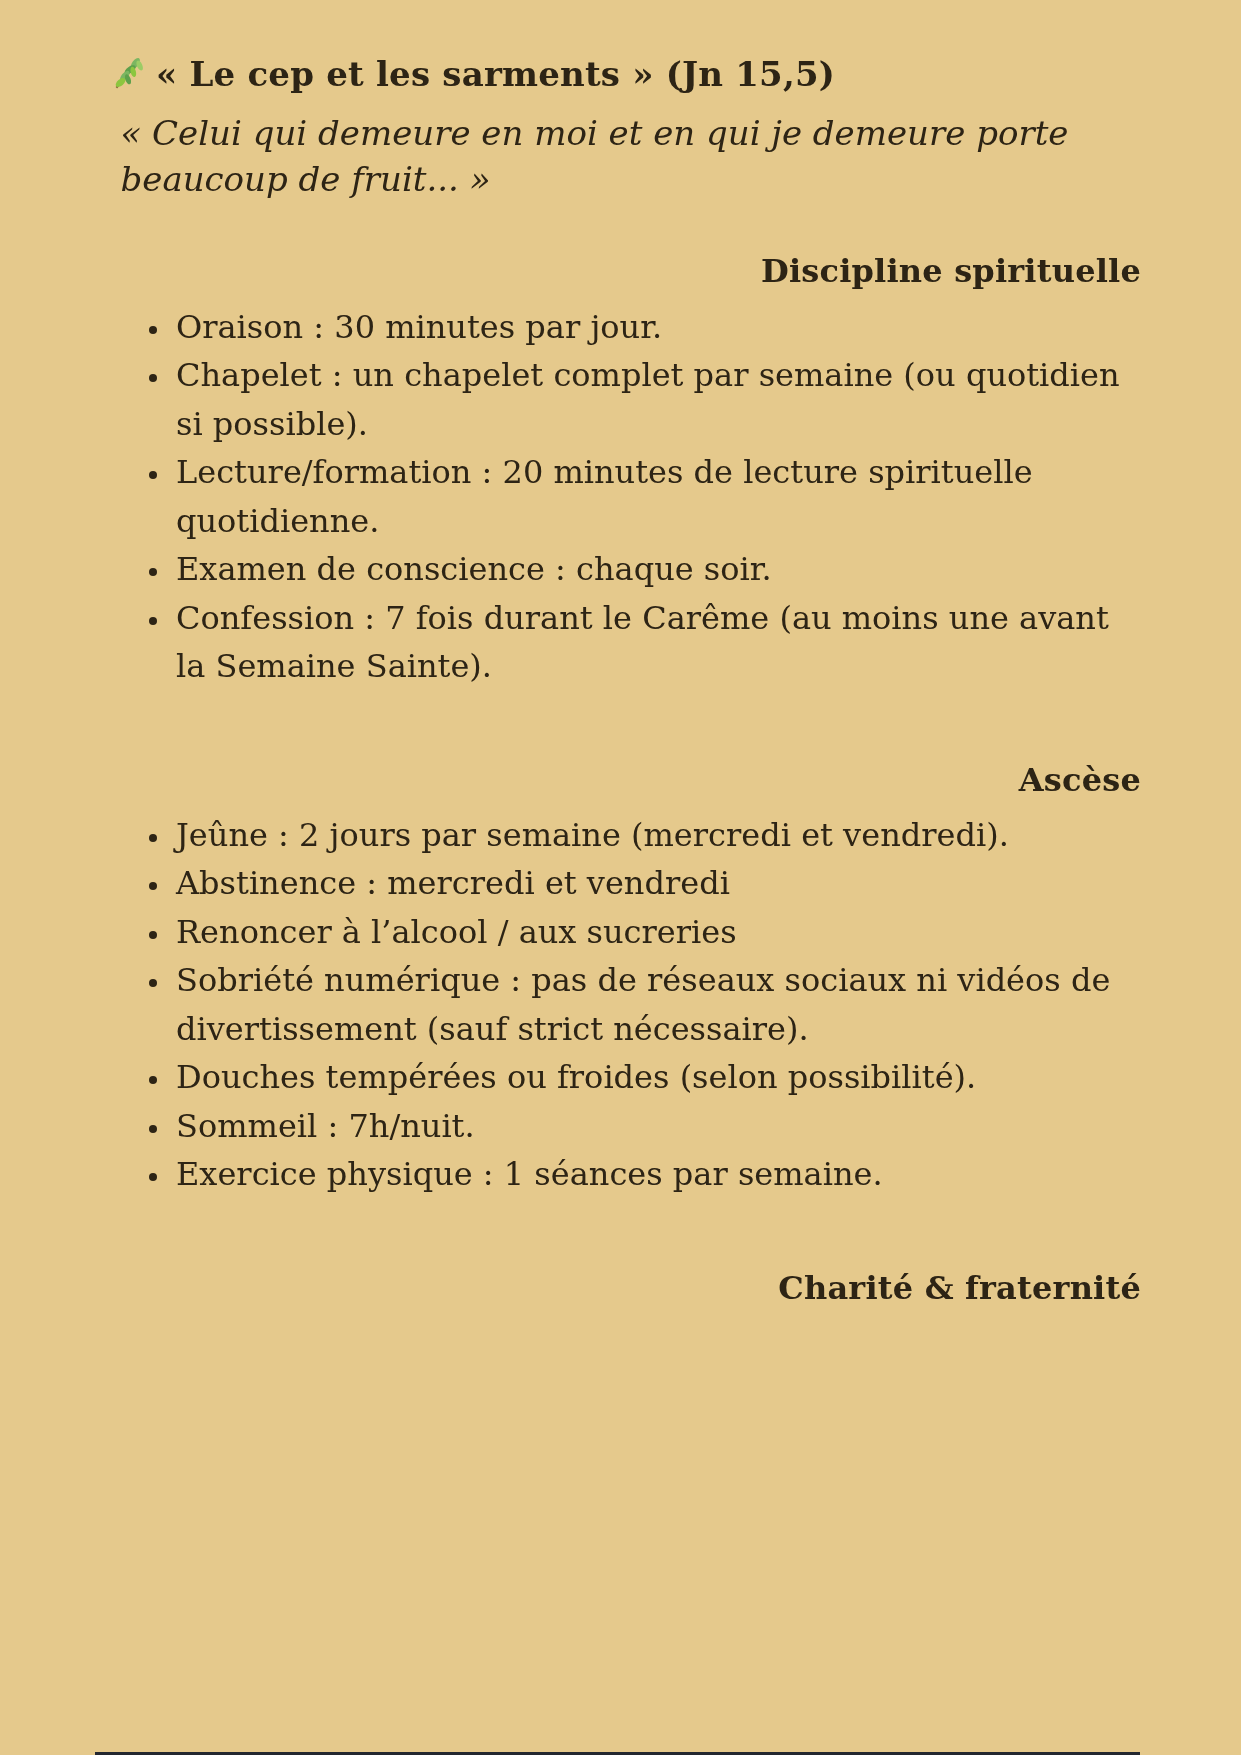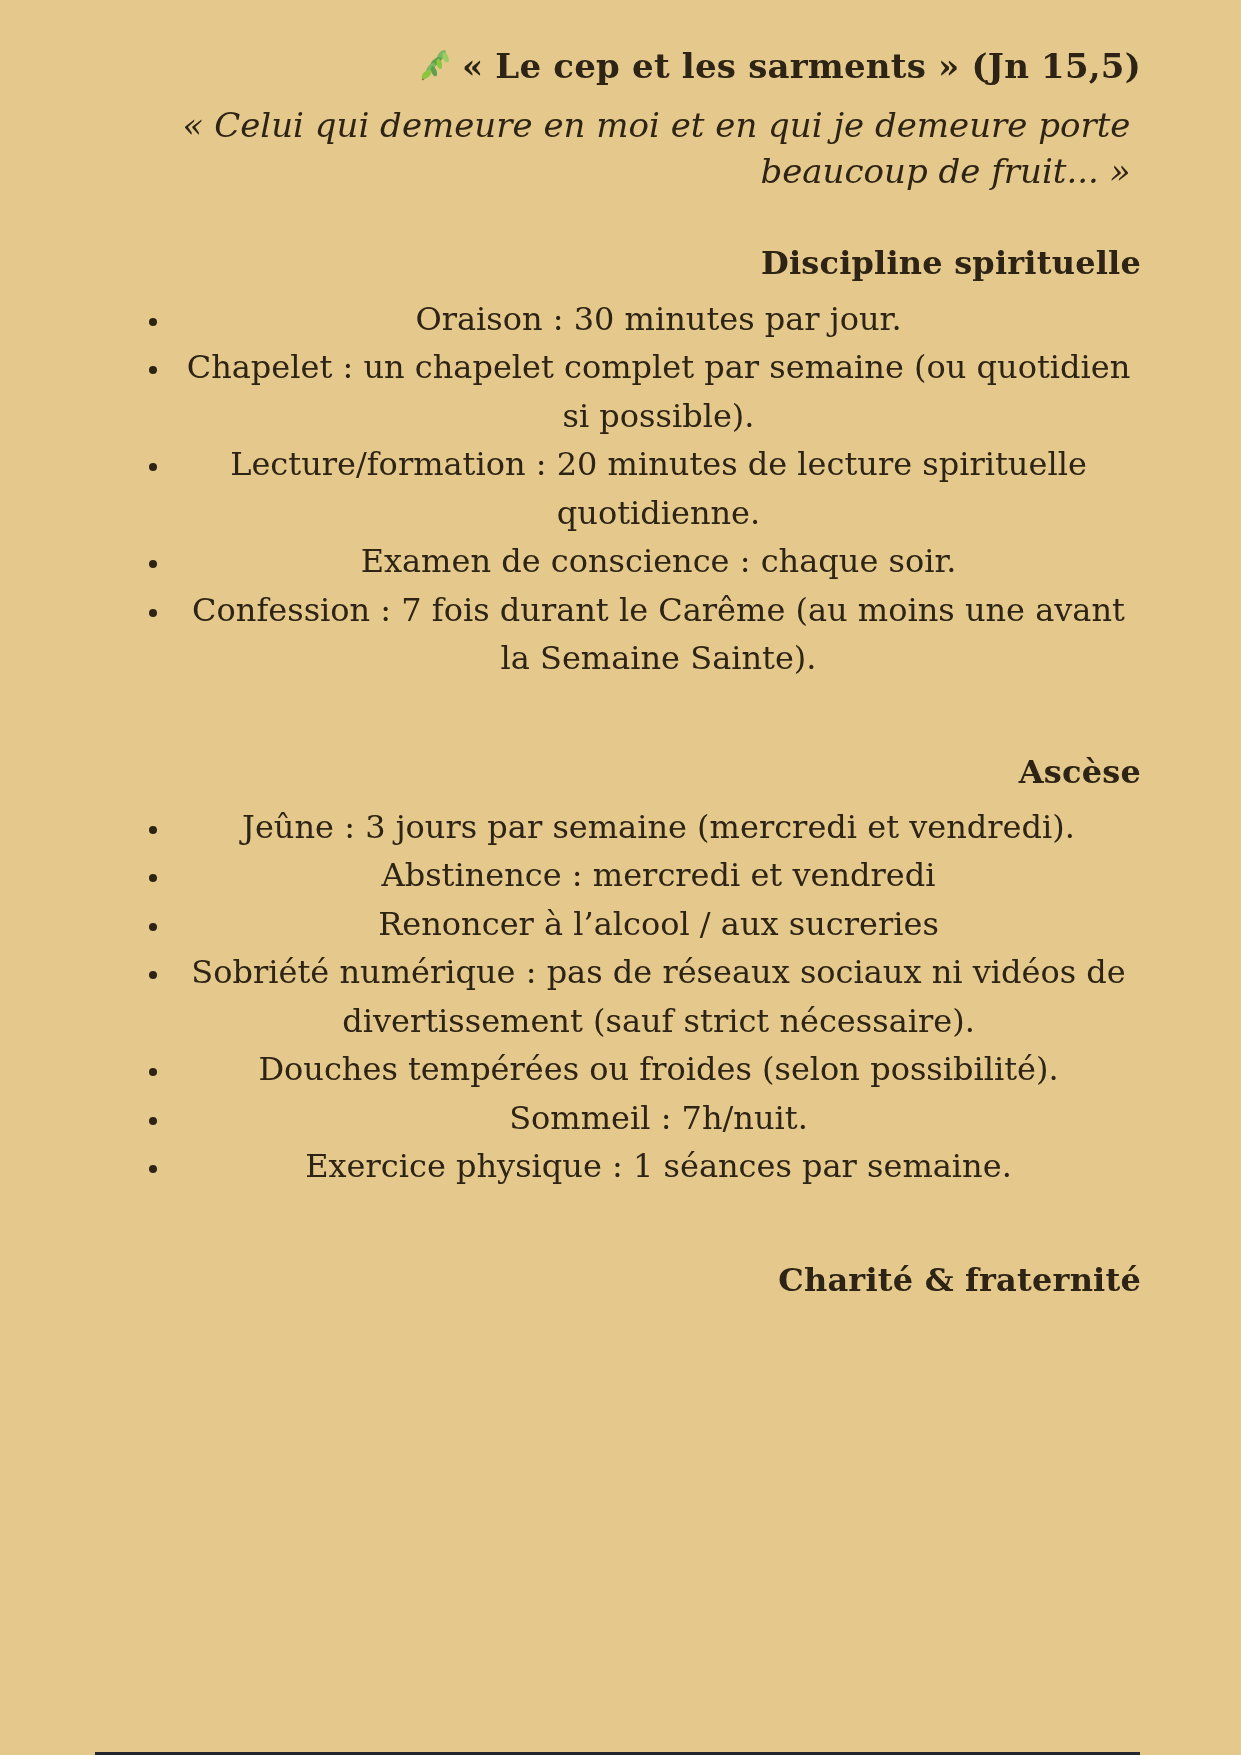--- a/index.html
+++ b/index.html
@@ -15,21 +15,21 @@
     position: relative;
     overflow: hidden;
   }
   .page {
     box-sizing: border-box;
     width: 100%;
     height: 100%;
     padding: 44px 100px 0 110px;
     position: relative;
   }
-  .doc-header { text-align: right; }
+  .doc-header { text-align: left; margin-top: 8px; }
   .title {
     font-size: 34px;
     font-weight: 700;
     margin: 0 0 8px 0;
     line-height: 1.3;
     letter-spacing: 0.2px;
   }
   .herb {
     display: inline-block;
     vertical-align: -6px;
@@ -56,21 +56,20 @@
   }
   .bullets {
     margin: 0;
     padding: 0 0 0 62px;
     font-size: 32px;
     line-height: 48.5px;
     list-style: disc outside;
   }
   .bullets li {
     padding-left: 4px;
-    text-align: center;
   }
   .bullets li::marker {
     color: #2d2415;
     font-size: 26px;
   }
   .bottom-bar {
     position: absolute;
     left: 95px;
     width: 1045px;
     bottom: 0;
@@ -108,21 +107,21 @@
       <li>Chapelet : un chapelet complet par semaine (ou quotidien si possible).</li>
       <li>Lecture/formation : 20 minutes de lecture spirituelle quotidienne.</li>
       <li>Examen de conscience : chaque soir.</li>
       <li>Confession : 7 fois durant le Carême (au moins une avant la Semaine Sainte).</li>
     </ul>
   </section>
 
   <section class="doc-section">
     <h2 class="section-heading">Ascèse</h2>
     <ul class="bullets">
-      <li>Jeûne : 3 jours par semaine (mercredi et vendredi).</li>
+      <li>Jeûne : 2 jours par semaine (mercredi et vendredi).</li>
       <li>Abstinence : mercredi et vendredi</li>
       <li>Renoncer à l’alcool / aux sucreries</li>
       <li>Sobriété numérique : pas de réseaux sociaux ni vidéos de divertissement (sauf strict nécessaire).</li>
       <li>Douches tempérées ou froides (selon possibilité).</li>
       <li>Sommeil : 7h/nuit.</li>
       <li>Exercice physique : 1 séances par semaine.</li>
     </ul>
   </section>
 
   <section class="doc-section">

